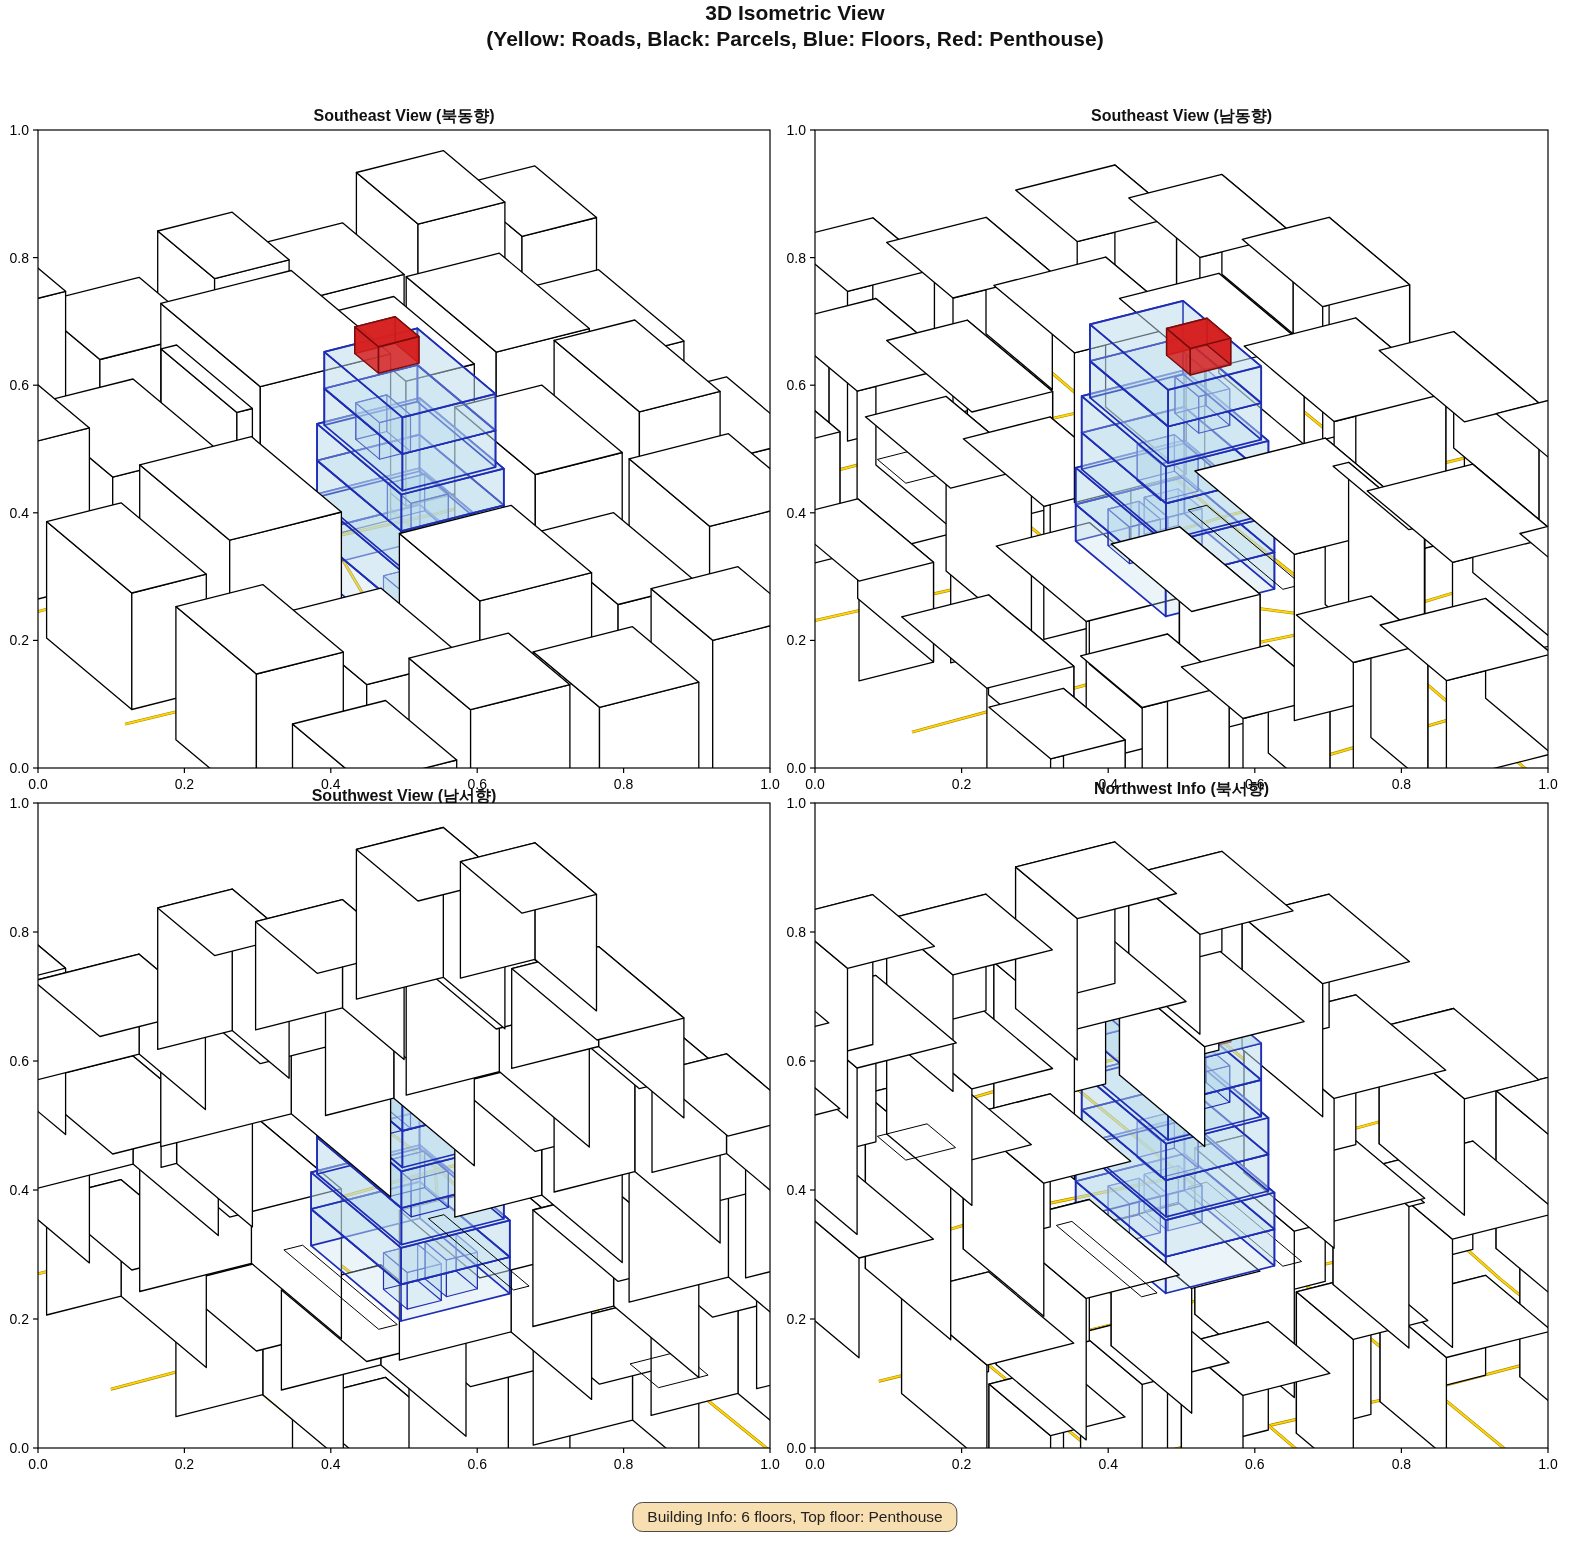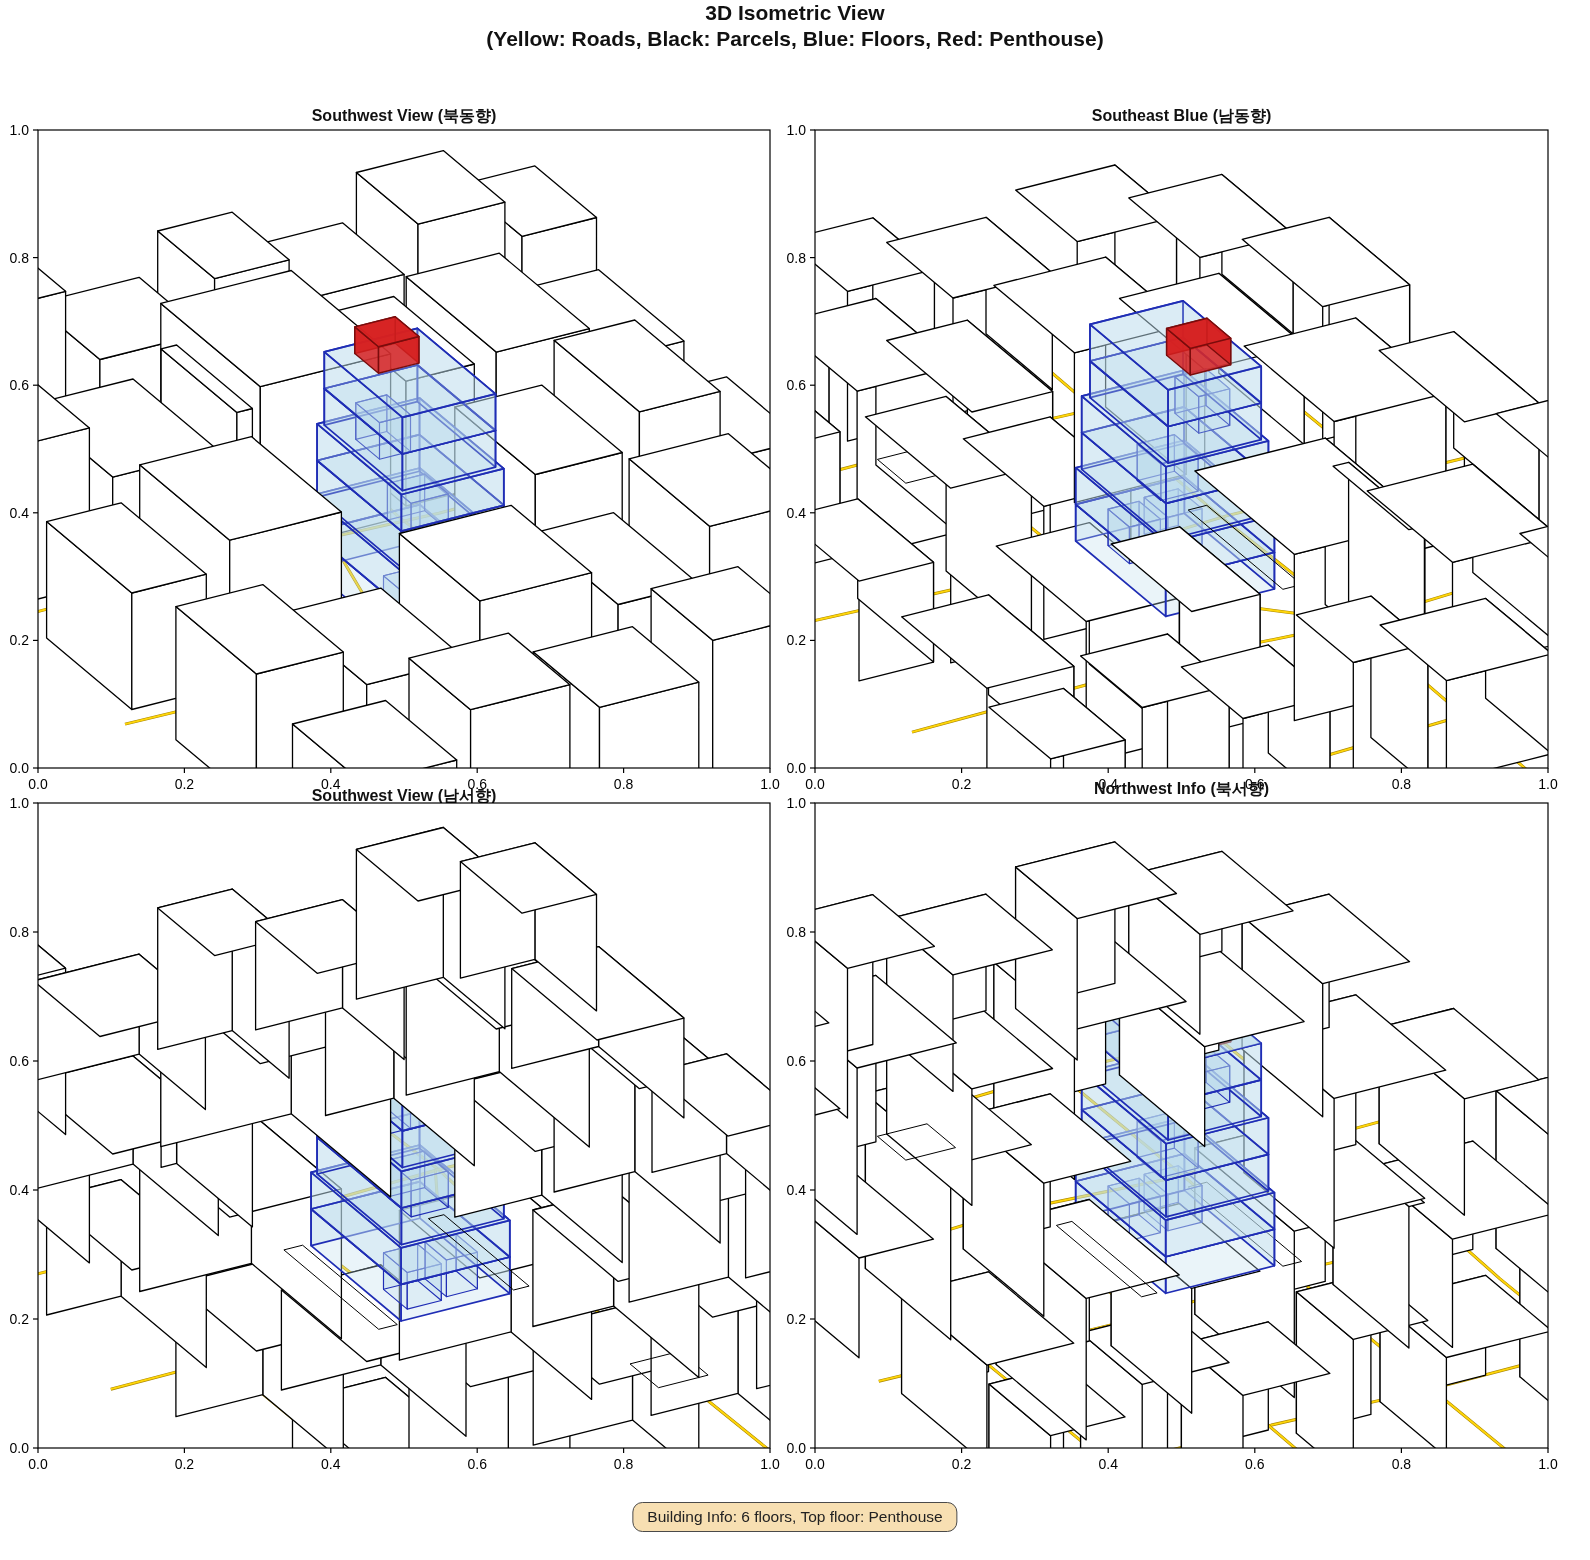--- a/index.html
+++ b/index.html
@@ -17,21 +17,21 @@
 </head>
 <body>
 
 <div>
 
   <div class="suptitle">
     <div class="l1">3D Isometric View</div>
     <div class="l2">(Yellow: Roads, Black: Parcels, Blue: Floors, Red: Penthouse)</div>
   </div>
 
-  <div class="sp-title" style="left:38px;top:106px;width:732px">Southwest View (북동향)</div>
+  <div class="sp-title" style="left:38px;top:106px;width:732px">Southeast View (북동향)</div>
   <svg id="view0" class="view-svg" style="left:0px;top:100px" width="795" height="706" viewBox="0 0 795 706">
       <defs>
         <clipPath id="clip0">
           <rect x="38" y="30" width="732" height="638"></rect>
         </clipPath>
       </defs>
       <g clip-path="url(#clip0)">
         <rect x="38" y="30" width="732" height="638" fill="#ffffff"></rect>
         <polyline points="417.8,764.5 250.4,620.9 89.5,496.3 -112.6,320.1" fill="none" stroke="#a98600" stroke-width="3"></polyline>
         <polyline points="417.8,764.5 250.4,620.9 89.5,496.3 -112.6,320.1" fill="none" stroke="#ffd60a" stroke-width="1.9"></polyline>
@@ -225,21 +225,21 @@
         <text x="29" y="417.79999999999995" text-anchor="end">0.4</text>
         <line x1="38" y1="285.2" x2="33" y2="285.2" stroke="#000000" stroke-width="1.2"></line>
         <text x="29" y="290.2" text-anchor="end">0.6</text>
         <line x1="38" y1="157.59999999999997" x2="33" y2="157.59999999999997" stroke="#000000" stroke-width="1.2"></line>
         <text x="29" y="162.59999999999997" text-anchor="end">0.8</text>
         <line x1="38" y1="30" x2="33" y2="30" stroke="#000000" stroke-width="1.2"></line>
         <text x="29" y="35" text-anchor="end">1.0</text>
       </g>
     </svg>
 
-  <div class="sp-title" style="left:815px;top:106px;width:733px">Southeast Blue (남동향)</div>
+  <div class="sp-title" style="left:815px;top:106px;width:733px">Southeast View (남동향)</div>
   <svg id="view1" class="view-svg" style="left:777px;top:100px" width="795" height="706" viewBox="0 0 795 706">
       <defs>
         <clipPath id="clip1">
           <rect x="38" y="30" width="733" height="638"></rect>
         </clipPath>
       </defs>
       <g clip-path="url(#clip1)">
         <rect x="38" y="30" width="733" height="638" fill="#ffffff"></rect>
         <polyline points="944.0,551.7 718.1,606.2 526.5,662.3 248.7,727.3" fill="none" stroke="#a98600" stroke-width="3"></polyline>
         <polyline points="944.0,551.7 718.1,606.2 526.5,662.3 248.7,727.3" fill="none" stroke="#ffd60a" stroke-width="1.9"></polyline>

